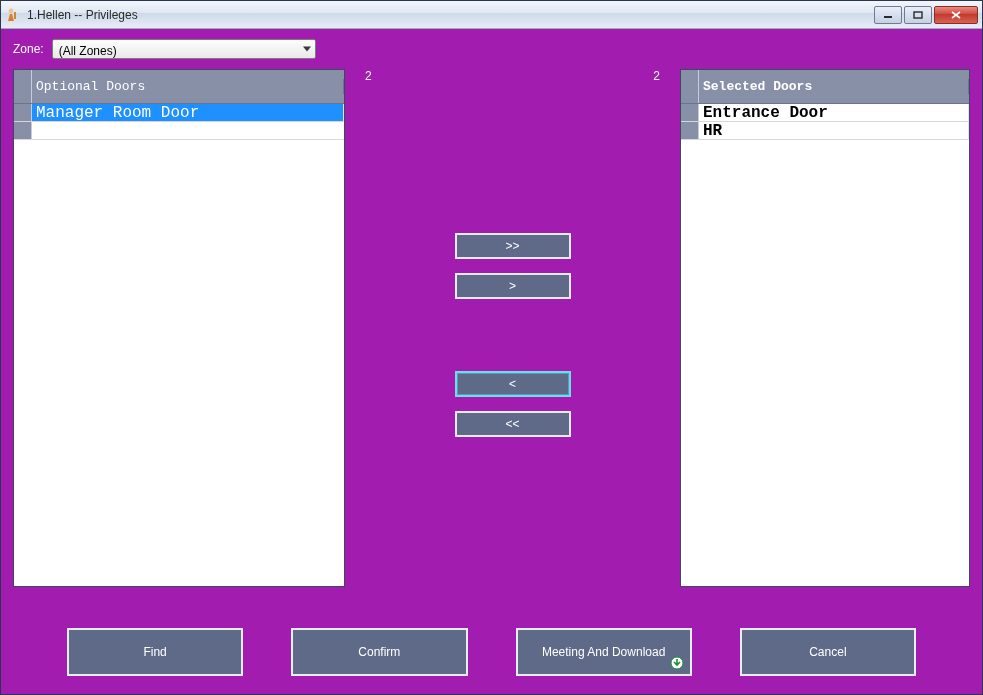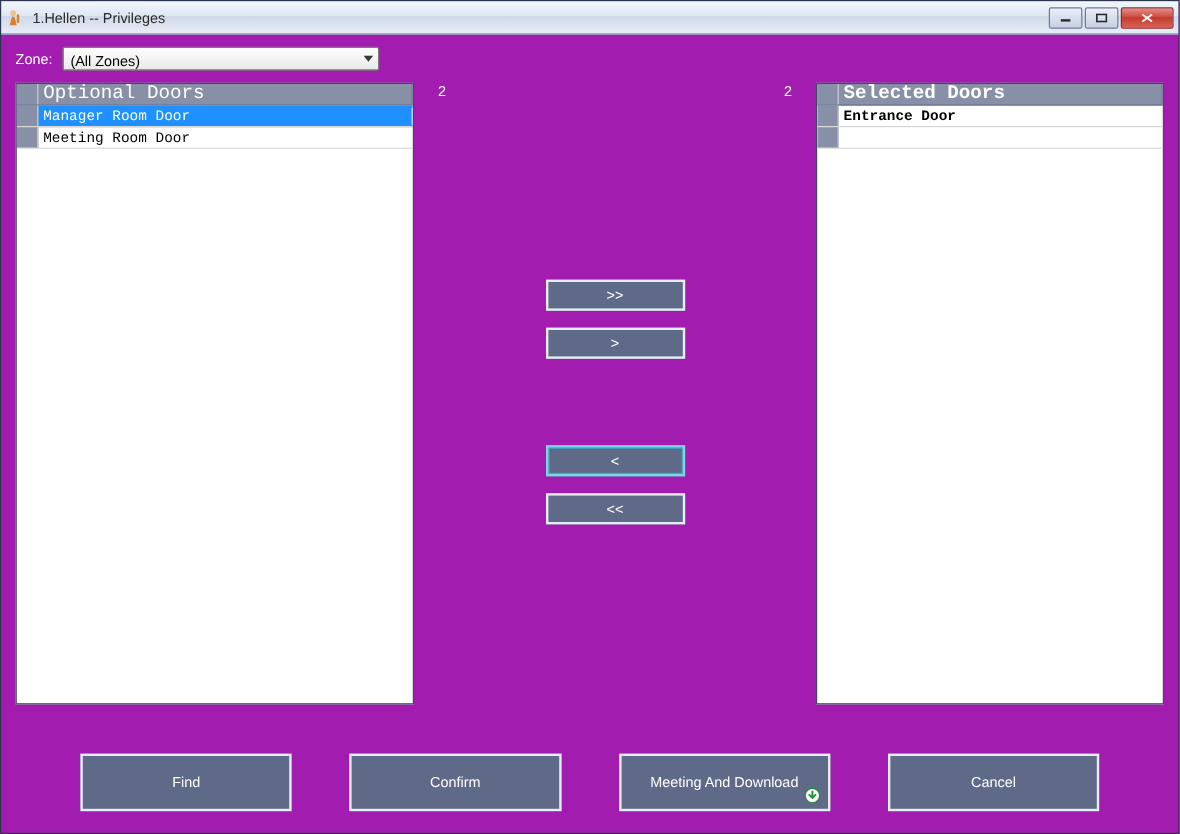--- a/index.html
+++ b/index.html
@@ -92,44 +92,44 @@
     background: #fff;
     border: 1px solid #3e4862;
     height: 518px;
     display: flex; flex-direction: column;
     overflow: hidden;
   }
   .listbox.left { width: 332px; }
   .listbox.right { width: 290px; font-weight: bold; }
 
   .list-header {
-    height: 18px;
+    height: 34px;
     background: #8790a7;
     color: #fff;
     font-family: "Courier New", monospace;
-    font-size: 16px;
-    display: flex; align-items: flex-end;
+    font-size: 13px;
+    display: flex; align-items: center;
     border-bottom: 1px solid #6a7490;
   }
   .list-header .hcell0 {
     width: 18px; height: 100%;
     border-right: 1px solid #c7ccdb;
     background: #8790a7;
   }
   .list-header .hcell1 {
     flex: 1; padding: 0 4px;
     border-right: 1px solid #6a7490;
   }
 
   .list-body { flex: 1; overflow: auto; }
   .row {
     height: 18px;
-    display: flex; align-items: center;
+    display: flex; align-items: flex-start;
     font-family: "Courier New", monospace;
-    font-size: 12px;
+    font-size: 16px;
     color: #000;
     border-bottom: 1px solid #d7d7d7;
   }
   .row .rcell0 {
     width: 18px; height: 100%;
     background: #8790a7;
     border-right: 1px solid #c7ccdb;
   }
   .row .rcell1 { flex: 1; padding: 0 4px; border-right: 1px solid #e5e5e5; }
   .row.selected { background: #1e90ff; color: #fff; }
@@ -240,21 +240,20 @@
           <div class="hcell0"></div>
           <div class="hcell1">Optional Doors</div>
         </div>
         <div class="list-body" id="optional-body">
             <div class="row selected">
               <div class="rcell0"></div>
               <div class="rcell1">Manager Room Door</div>
             </div>
             <div class="row">
               <div class="rcell0"></div>
-              <div class="rcell1">Meeting Room Door</div>
             </div>
           </div>
       </div>
 
       <div class="center-col">
         <div class="count-left">2</div>
         <div class="count-right">2</div>
 
         <div class="xfer-buttons">
           <div class="xbtn">&gt;&gt;</div>
@@ -272,20 +271,21 @@
           <div class="hcell0"></div>
           <div class="hcell1">Selected Doors</div>
         </div>
         <div class="list-body" id="selected-body">
             <div class="row">
               <div class="rcell0"></div>
               <div class="rcell1">Entrance Door</div>
             </div>
             <div class="row">
               <div class="rcell0"></div>
+              <div class="rcell1">HR</div>
             </div>
           </div>
       </div>
 
     </div>
 
     <div class="bottom-buttons">
       <div class="bbtn">Find</div>
       <div class="bbtn">Confirm</div>
       <div class="bbtn">

